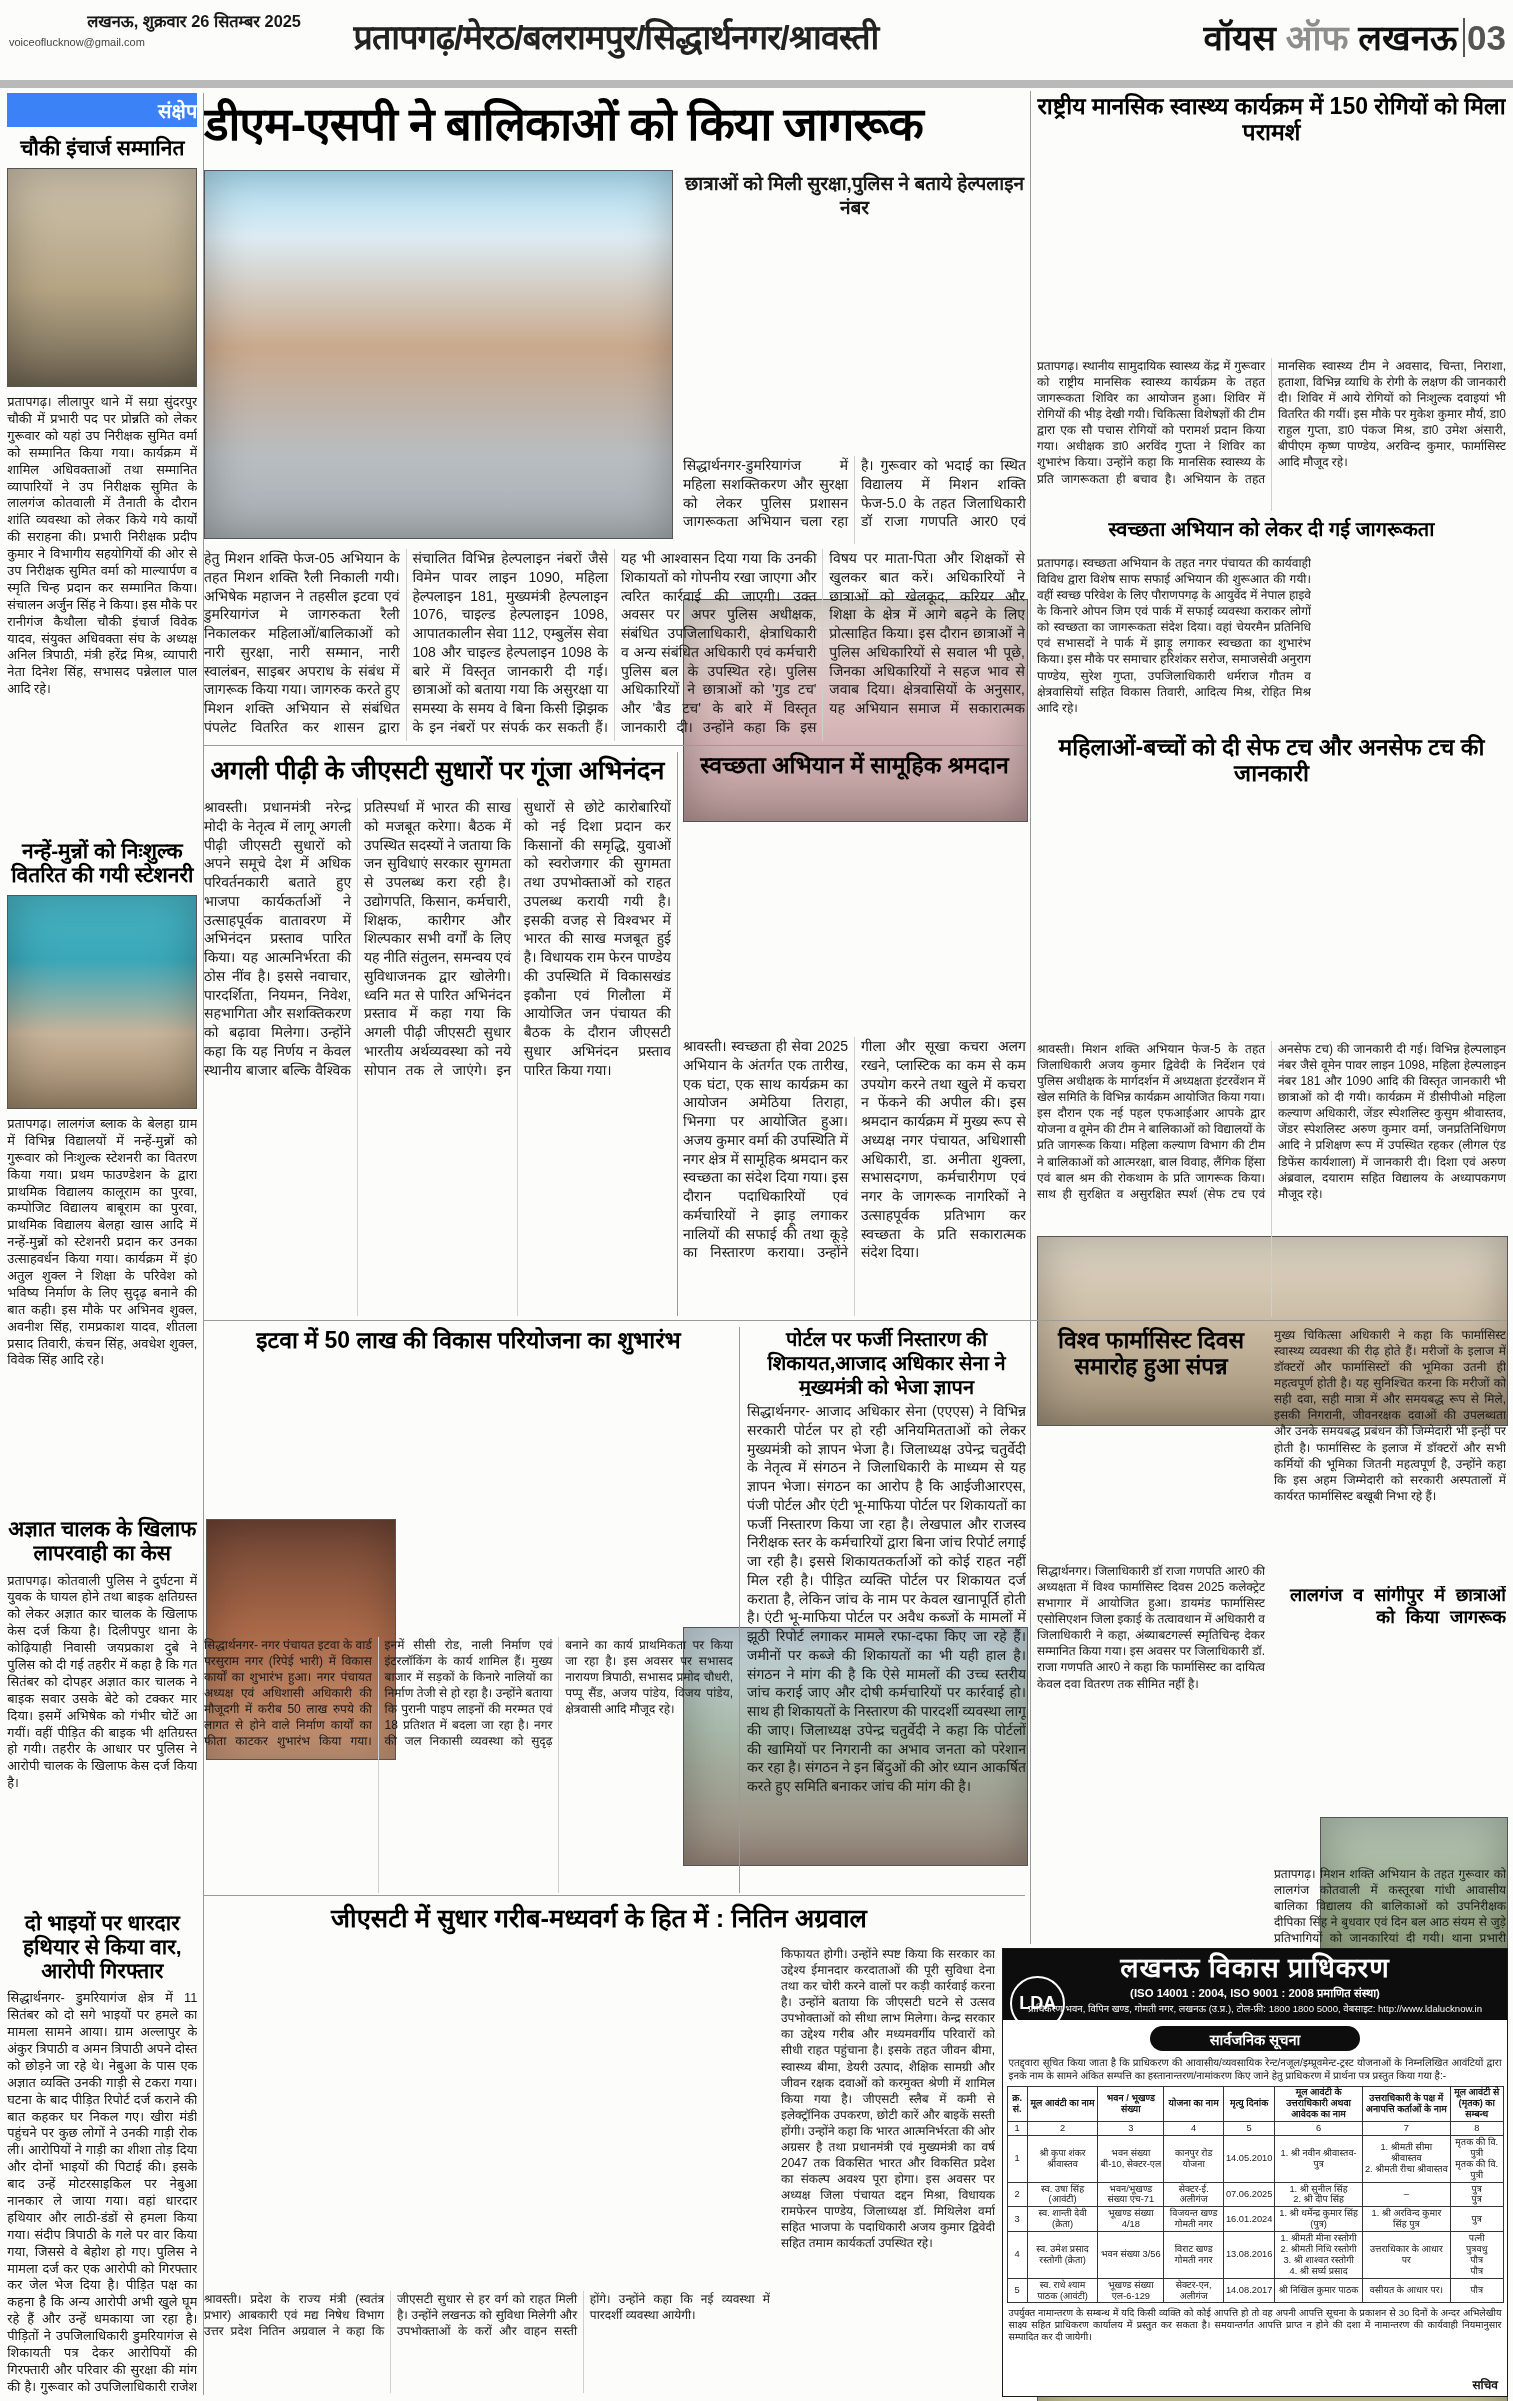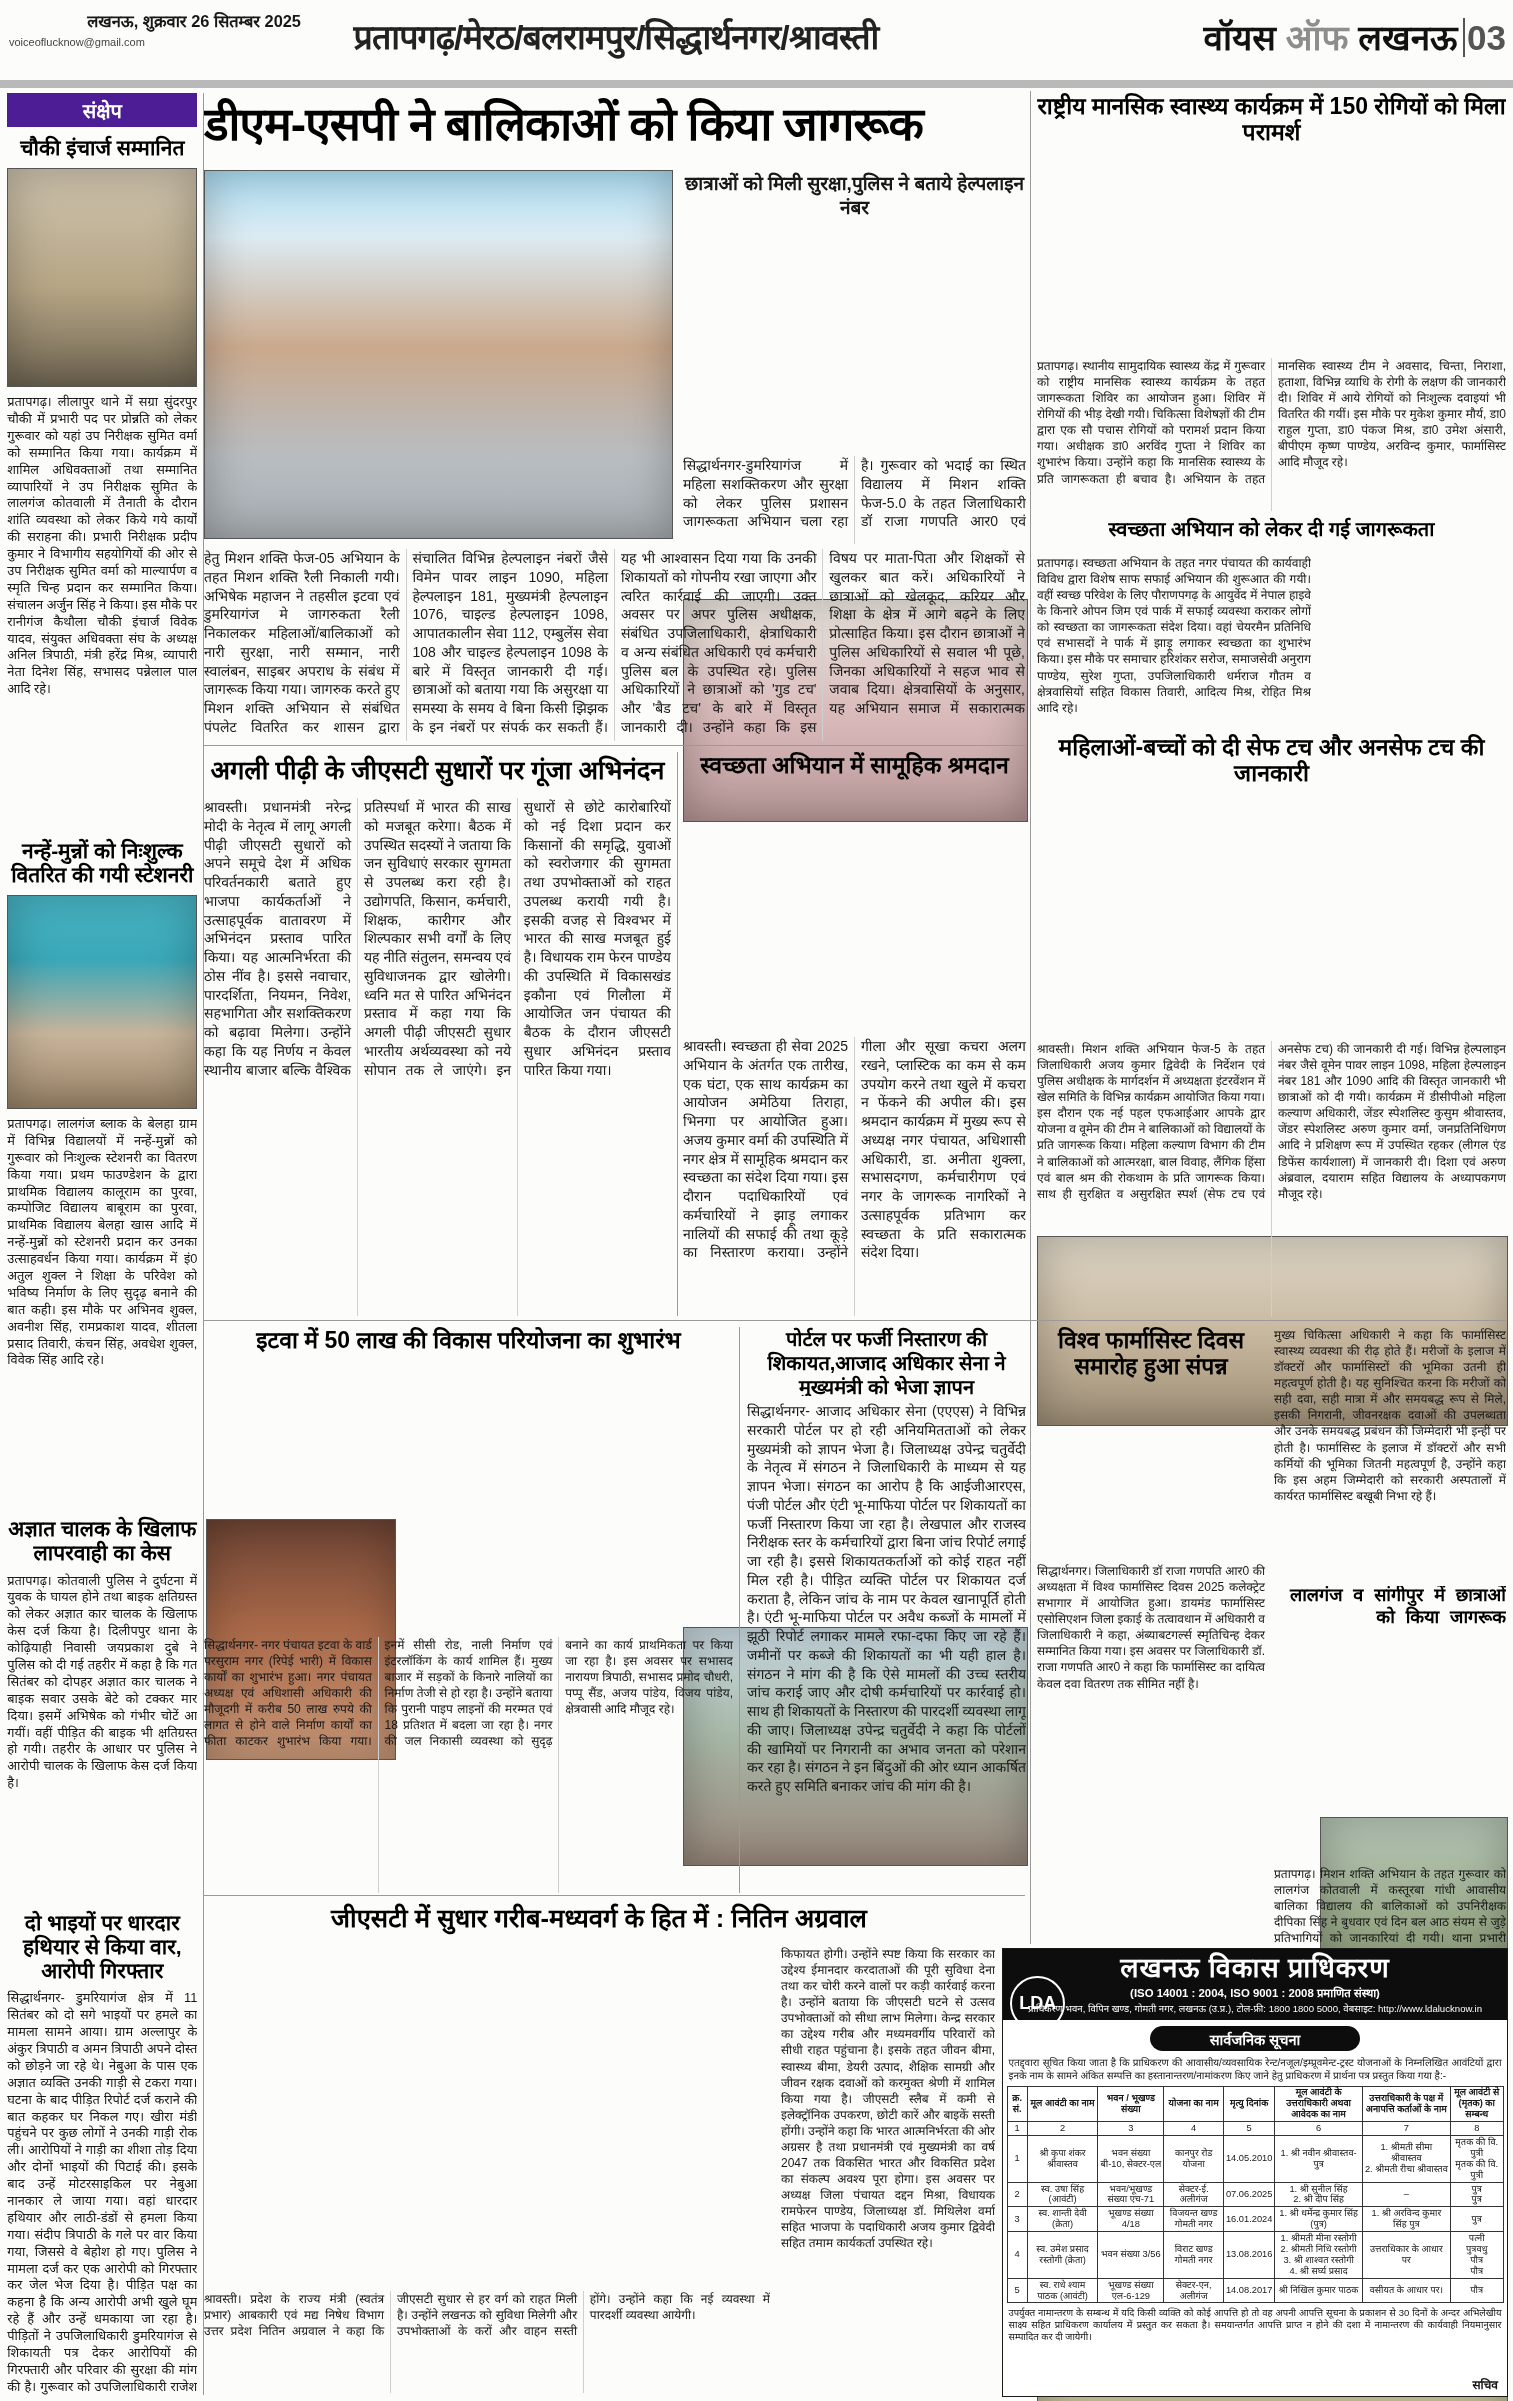--- a/index.html
+++ b/index.html
@@ -24,21 +24,21 @@
   .cols3{column-count:3;column-gap:12.8px;column-rule:0.9px solid #cfcfcf;}
   .cols4{column-count:4;column-gap:12.8px;column-rule:0.9px solid #cfcfcf;}
   h1,h2,h3{margin:0;font-weight:bold;color:#000;}
   .head-xl{font-size:46px;text-align:left;letter-spacing:-0.9px;}
   .head-lg{font-size:25.6px;text-align:center;}
   .head-md{font-size:23px;text-align:center;line-height:1.15;}
   .head-sm{font-size:20px;text-align:center;line-height:1.2;}
   .subhead{font-size:19px;font-weight:bold;text-align:center;line-height:1.25;}
   
   .sidebar{border-right:0.9px solid #999;padding-right:5.5px;}
-  .sankshep{background:#4c1d95;color:#fff;font-weight:bold;font-size:20px;text-align:center;padding:3.7px 0;}
+  .sankshep{background:#3b82f6;color:#fff;font-weight:bold;font-size:20px;text-align:right;padding:3.7px 0;}
   .sb-head{font-size:21px;text-align:center;line-height:1.15;margin:9px 0 7.3px;}
   .sb-body{font-size:12.8px;line-height:1.32;text-align:justify;}
   
   .ph{position:relative;border:0.9px solid #555;box-shadow:inset 0 0 46px rgba(0,0,0,.28);}
   .ph-police{background:linear-gradient(180deg,#cfc4ae 0%,#b5a585 55%,#6f6552 100%);}
   .ph-kids{background:linear-gradient(180deg,#49b8c8 0%,#3aa7b8 30%,#c8b49a 65%,#9a8468 100%);}
   .ph-procession{background:linear-gradient(180deg,#aee0f5 0%,#dcebf2 18%,#caa98c 48%,#b8bdc2 78%,#a8aeb3 100%);}
   .ph-classroom{background:linear-gradient(180deg,#eae4dc 0%,#d8b8b8 55%,#b89898 100%);}
   .ph-bouquet{background:linear-gradient(180deg,#6e4434 0%,#a86848 45%,#c89878 100%);}
   .ph-cleaning{background:linear-gradient(180deg,#c8d8e0 0%,#a8b8a8 45%,#98877a 100%);}

